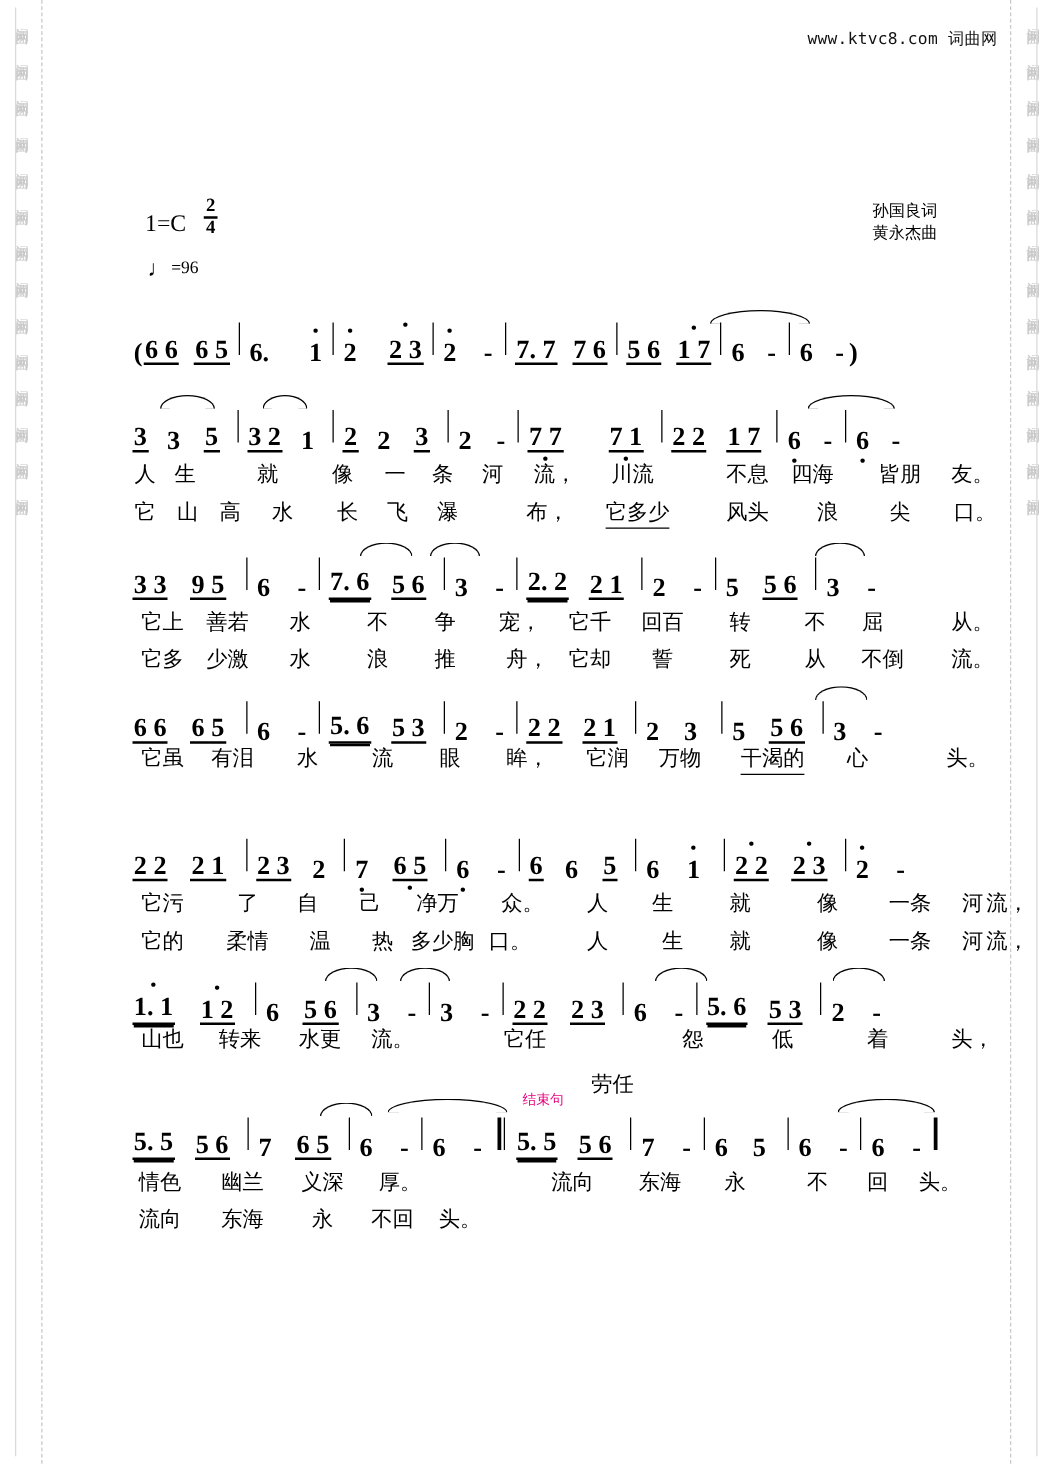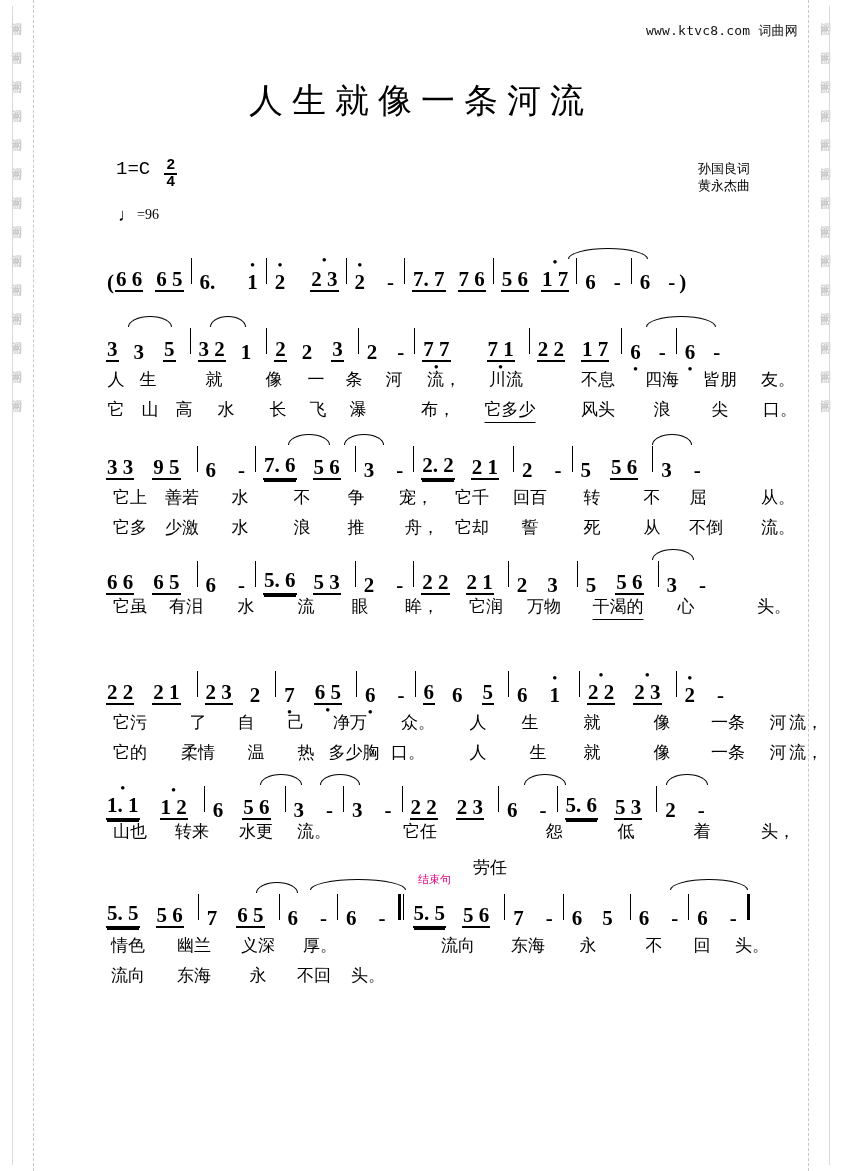--- a/index.html
+++ b/index.html
@@ -38,21 +38,21 @@
     font-size:13px;color:#111;letter-spacing:0.2px;
   }
   .site-url .cn{font-family:"Liberation Sans",sans-serif;}
   .title{
     position:absolute;left:0;right:0;top:78px;
     text-align:center;font-size:34px;letter-spacing:9px;
     color:#000;font-family:"Liberation Serif",serif;
   }
   .keysig{
     position:absolute;left:82px;top:158px;
-    font-size:19px;color:#000;display:flex;align-items:flex-start;gap:14px;font-family:Liberation Mono, monospace;
+    font-size:19px;color:#000;display:flex;align-items:flex-end;gap:14px;
   }
   .keysig .frac{display:inline-block;text-align:center;font-size:15px;font-weight:bold;line-height:1.02;}
   .keysig .frac .num{display:block;border-bottom:2px solid #000;padding:0 2px;}
   .keysig .frac .den{display:block;padding:0 2px;}
   .tempo{
     position:absolute;left:84px;top:206px;font-size:14px;color:#000;
     display:flex;align-items:center;gap:1px;
   }
   .tempo .qnote{font-size:18px;line-height:1;}
   .credits{
@@ -155,21 +155,20 @@
 </div>
 <div class="page-border"></div>
 
 <div class="sheet">
 
   <div class="site-url">
     <span>www.ktvc8.com</span>
     <span class="cn">词曲网</span>
   </div>
 
-  <div class="title">人生就像一条河流</div>
 
   <div class="keysig">
     <span>1=C</span>
     <span class="frac">
       <span class="num">2</span>
       <span class="den">4</span>
     </span>
   </div>
 
   <div class="tempo">
@@ -248,21 +247,21 @@
       <span class="ly" style="left:10px;">人</span>
       <span class="ly" style="left:42px;">生</span>
       <span class="ly" style="left:108px;">就</span>
       <span class="ly" style="left:168px;">像</span>
       <span class="ly" style="left:210px;">一</span>
       <span class="ly" style="left:248px;">条</span>
       <span class="ly" style="left:288px;">河</span>
       <span class="ly" style="left:338px;">流，</span>
       <span class="ly" style="left:400px;">川流</span>
       <span class="ly" style="left:492px;">不息</span>
-      <span class="ly" style="left:556px;">四海</span>
+      <span class="ly" style="left:544px;">四海</span>
       <span class="ly" style="left:614px;">皆朋</span>
       <span class="ly" style="left:672px;">友。</span>
     </div>
     <div class="lyricline">
       <span class="ly" style="left:10px;">它</span>
       <span class="ly" style="left:44px;">山</span>
       <span class="ly" style="left:78px;">高</span>
       <span class="ly" style="left:120px;">水</span>
       <span class="ly" style="left:172px;">长</span>
       <span class="ly" style="left:212px;">飞</span>

